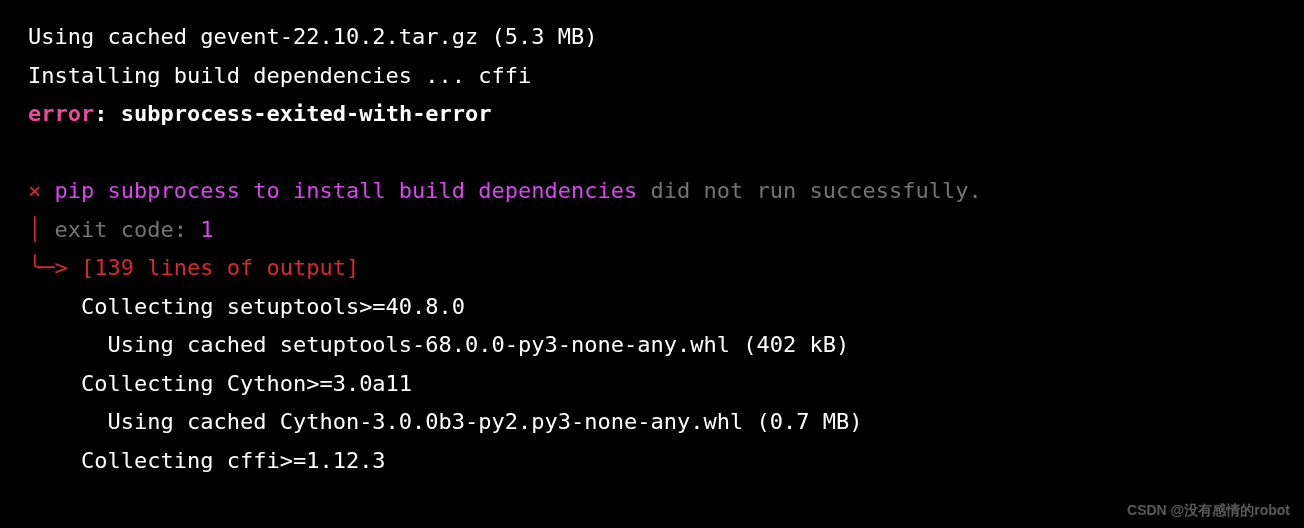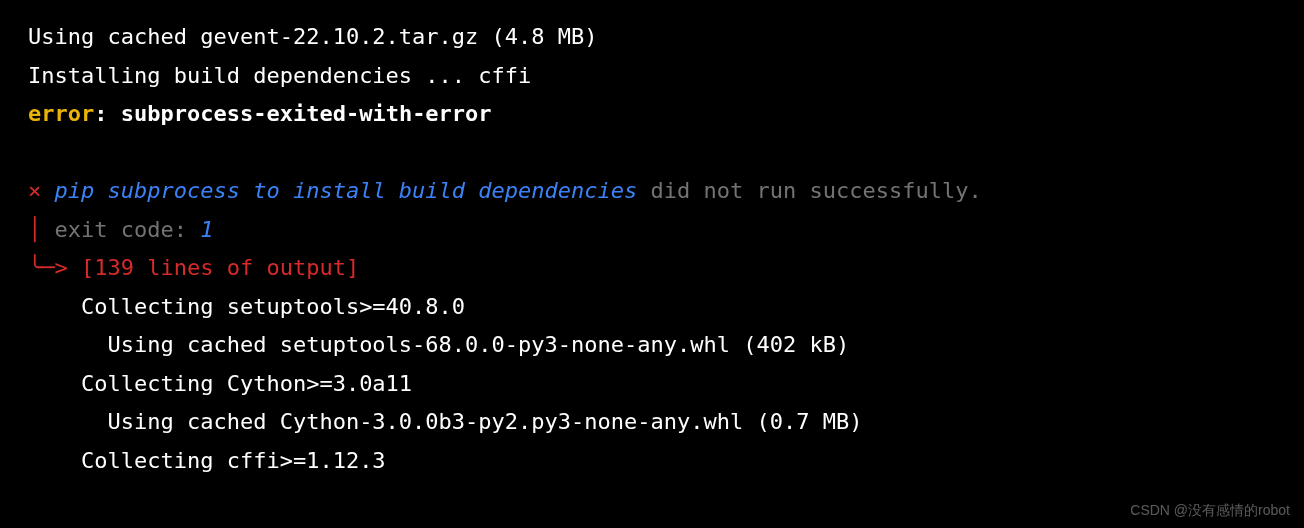--- a/index.html
+++ b/index.html
@@ -20,49 +20,48 @@
       position: relative;
       font-weight: 500;
     }
     .line {
       white-space: pre;
     }
     .red {
       color: #d72a2a;
     }
     .red-bold {
-      color: #eab308;
+      color: #ec4899;
       font-weight: 700;
       margin-top: 36px;
     }
     .cyan {
-      color: #3b82f6;
-      font-style: italic;
+      color: #d946ef;
     }
     .white {
       color: #737373;
     }
     .white-bold {
       color: #ffffff;
       font-weight: 700;
     }
     .watermark {
       position: absolute;
       bottom: 6px;
       right: 14px;
       font-size: 14px;
       color: rgba(255,255,255,0.35);
       font-family: -apple-system, BlinkMacSystemFont, "Segoe UI", sans-serif;
-      font-weight: 400;
+      font-weight: 700;
     }
   </style>
 </head>
 <body>
 
-<div class="line"><span>Using cached gevent-22.10.2.tar.gz (4.8 MB)</span></div>
+<div class="line"><span>Using cached gevent-22.10.2.tar.gz (5.3 MB)</span></div>
 
 <div class="line"><span>Installing build dependencies ... cffi</span></div>
 
 <div class="line"><span class="red-bold">error</span><span class="white-bold">: </span><span class="white-bold">subprocess-exited-with-error</span></div>
 
 <div class="line"><span></span>&nbsp;</div>
 
 <div class="line"><span class="red">× </span><span class="cyan">pip subprocess to install build dependencies</span><span class="white"> did not run successfully.</span></div>
 
 <div class="line"><span class="red">│ </span><span class="white">exit code: </span><span class="cyan">1</span></div>

